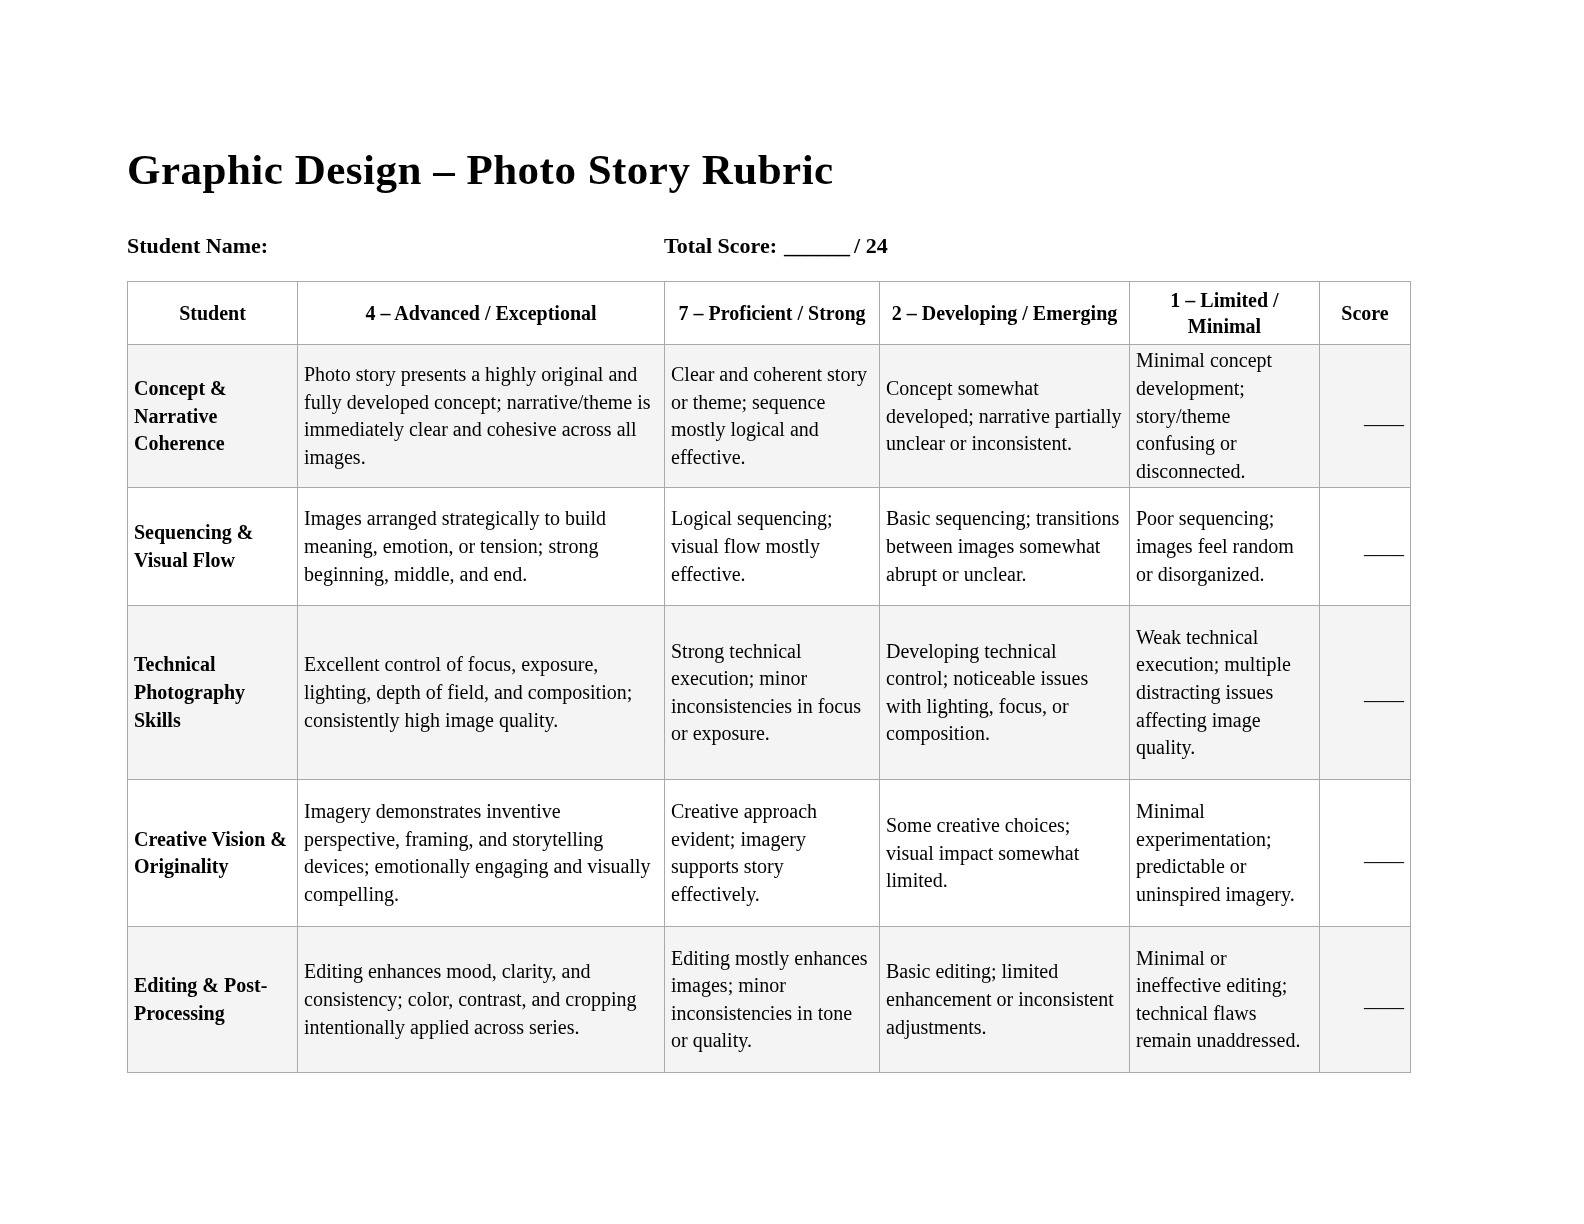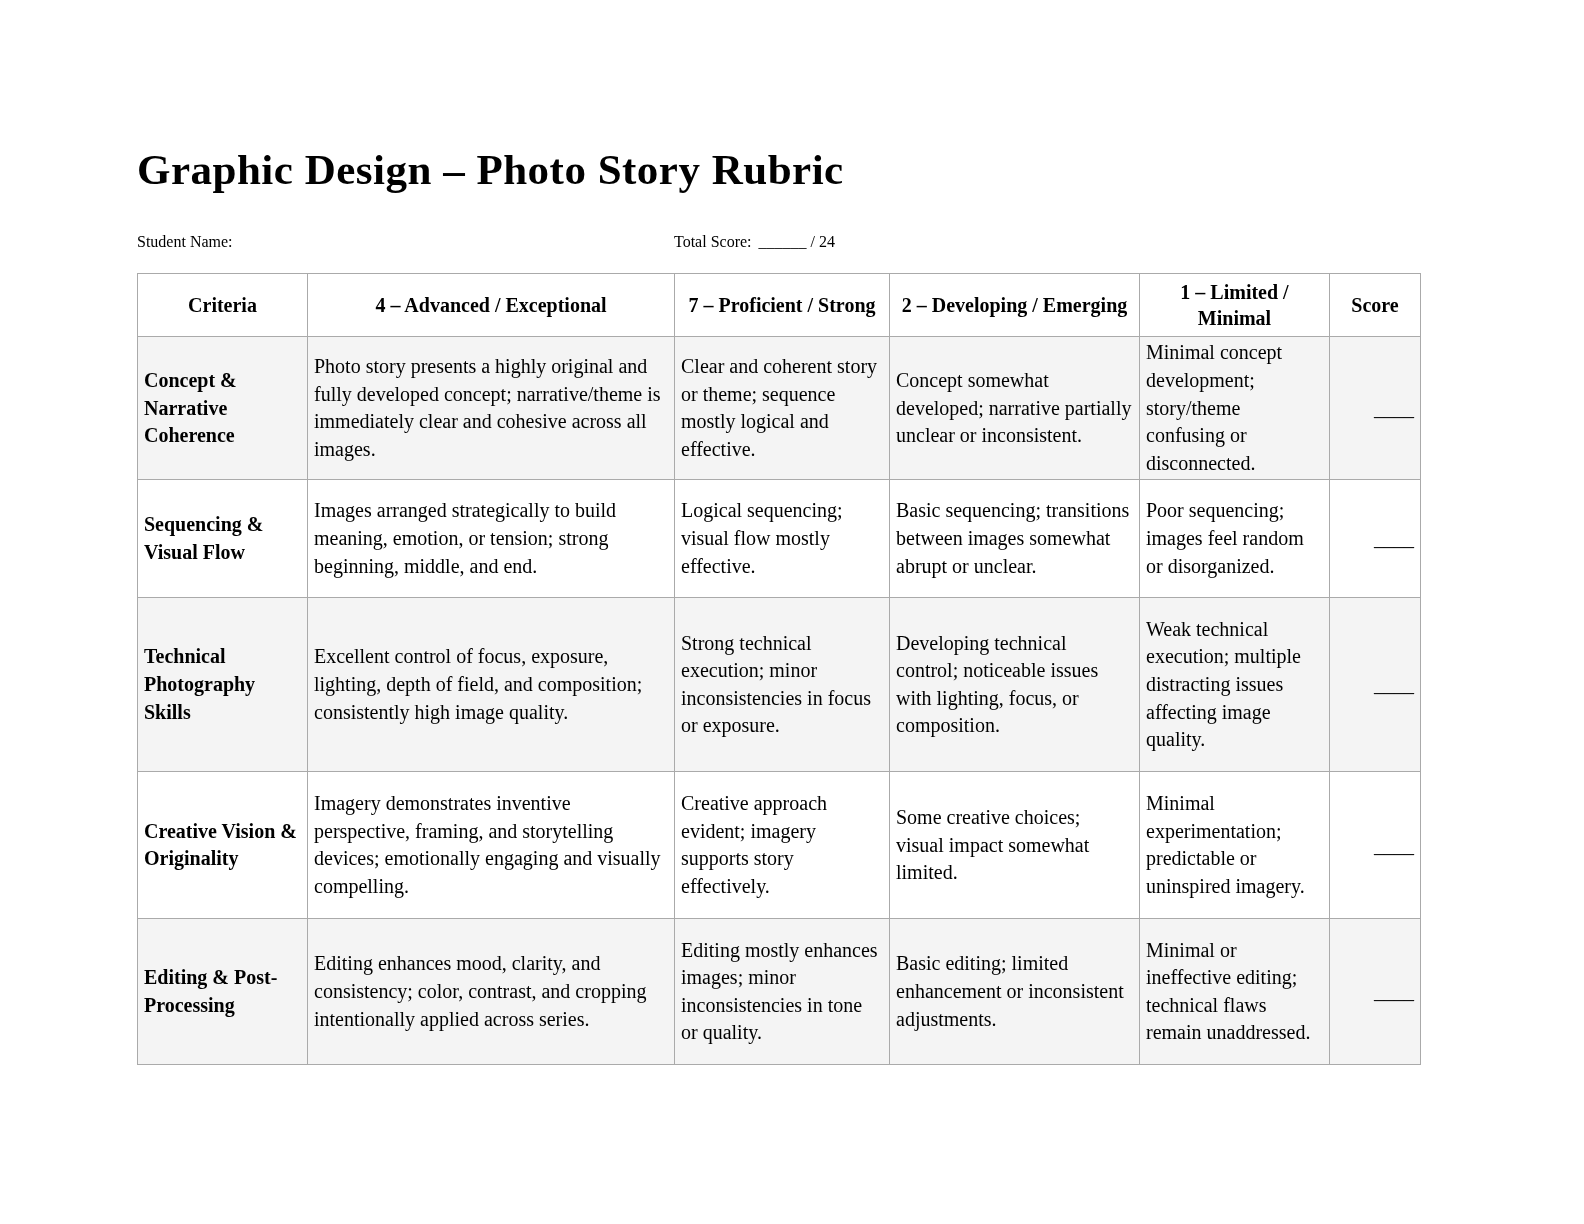--- a/index.html
+++ b/index.html
@@ -11,36 +11,36 @@
   }
   .page {
     position: relative;
     width: 1584px;
     height: 1224px;
     background: #ffffff;
     overflow: hidden;
   }
   .content {
     position: absolute;
-    left: 137px;
+    left: 127px;
     top: 146px;
     width: 1283px;
   }
   .doc-title {
     font-size: 43px;
     font-weight: bold;
     line-height: 1.1;
     margin: 0 0 40px 0;
     letter-spacing: 0.5px;
   }
   .meta-row {
     display: flex;
     align-items: flex-start;
-    font-size: 16px;
-    font-weight: normal;
+    font-size: 22px;
+    font-weight: bold;
     margin: 0 0 22px 0;
   }
   .student-group {
     width: 537px;
     display: flex;
     align-items: baseline;
     white-space: nowrap;
   }
   .blank {
     margin-left: 7px;
@@ -117,21 +117,21 @@
       <colgroup>
         <col style="width:170px">
         <col style="width:367px">
         <col style="width:215px">
         <col style="width:250px">
         <col style="width:190px">
         <col style="width:91px">
       </colgroup>
       <thead>
         <tr>
-          <th>Criteria</th>
+          <th>Student</th>
           <th>4 – Advanced / Exceptional</th>
           <th>7 – Proficient / Strong</th>
           <th>2 – Developing / Emerging</th>
           <th>1 – Limited / Minimal</th>
           <th>Score</th>
         </tr>
       </thead>
       <tbody>
         <tr class="r1">
           <td class="criteria-cell">Concept &amp; Narrative Coherence</td>

